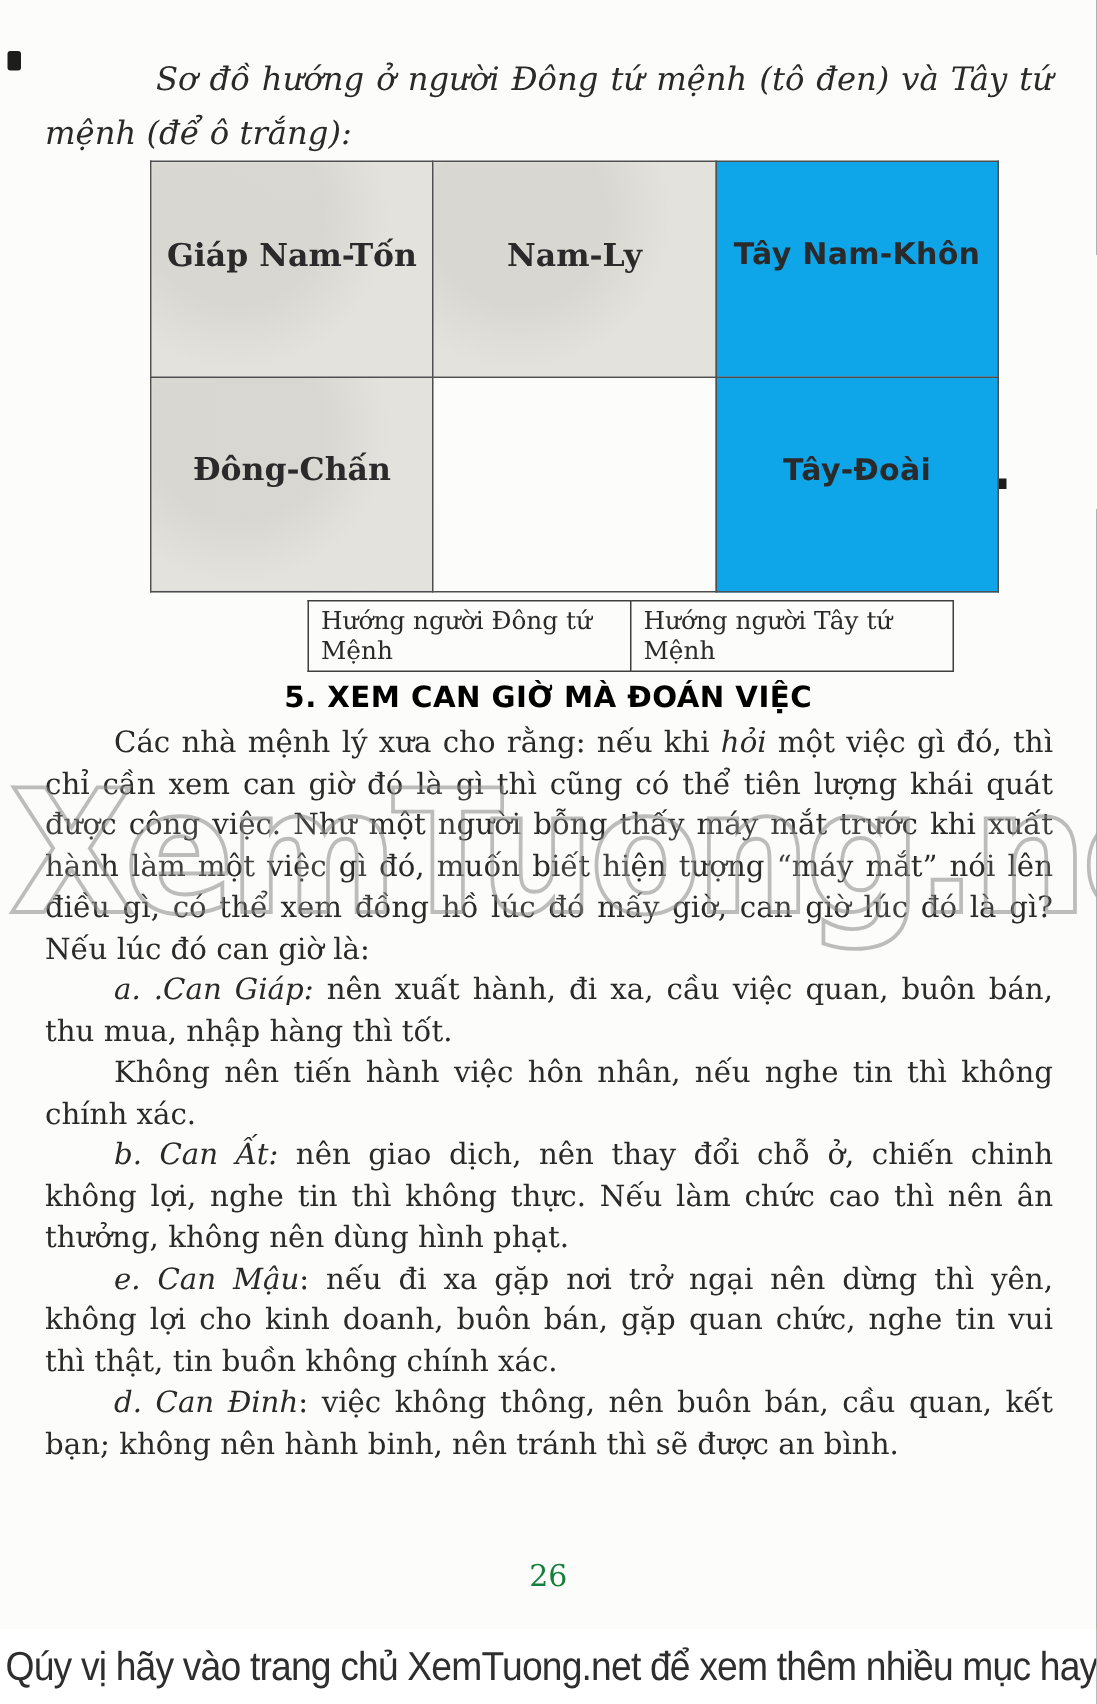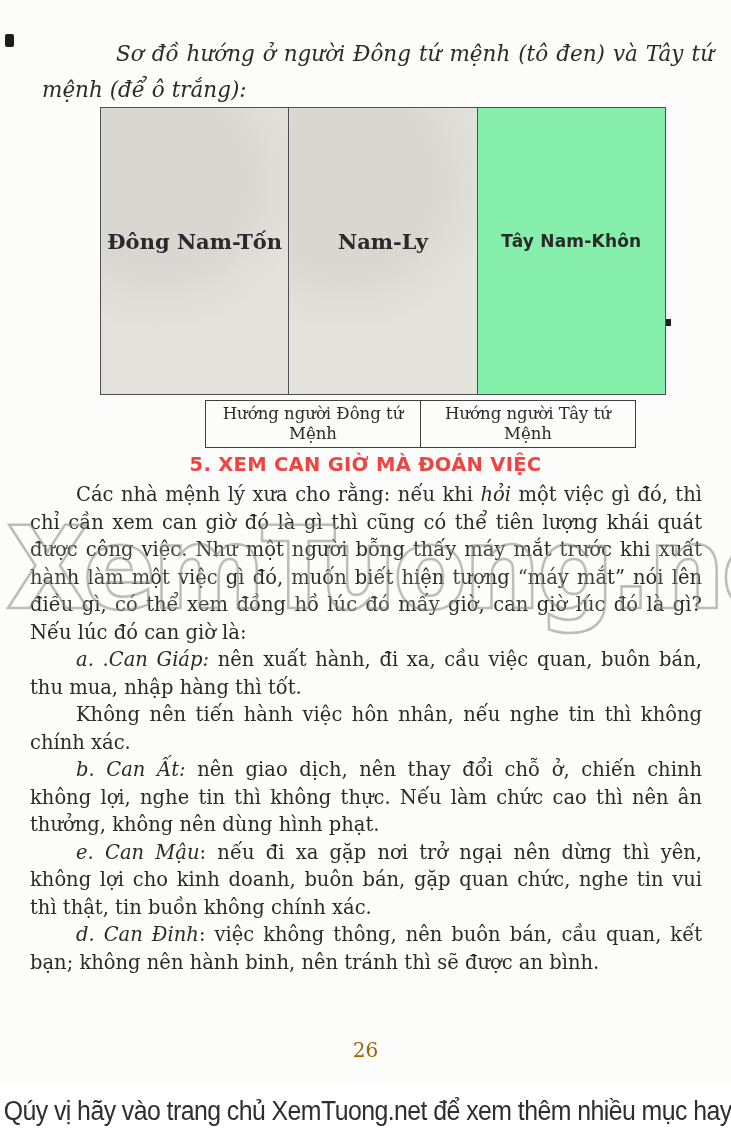--- a/index.html
+++ b/index.html
@@ -8,21 +8,21 @@
     background:#fcfcfa;overflow:hidden;
     font-family:"DejaVu Serif",serif;color:#2a2a2a;
   }
   
   .speck{position:absolute;background:#1d1d1d;}
   .speck-a{left:5px;top:34px;width:9px;height:13px;border-radius:2px;}
   .speck-b{left:664px;top:319px;width:7px;height:7px;}
 
   
   .intro{
-    position:absolute;left:42px;top:36px;width:672px;
+    position:absolute;left:30px;top:36px;width:672px;
     font-style:italic;font-size:21.5px;line-height:36px;
     text-indent:74px;text-align:justify;
   }
 
   
   .dir-table{
     position:absolute;left:100px;top:107px;width:566px;height:288px;
     border-collapse:collapse;table-layout:fixed;
   }
   .dir-table td{
@@ -34,51 +34,51 @@
     font-family:"DejaVu Serif",serif;font-weight:bold;font-size:21px;
     background:
       radial-gradient(circle at 30% 25%, rgba(120,120,110,0.10) 0 35%, transparent 60%),
       #e3e2dd;
   }
   .dir-table td.khamm{background:
       radial-gradient(circle at 60% 40%, rgba(110,110,100,0.12) 0 40%, transparent 65%),
       #dcdbd6;}
   .dir-table td.west{
     font-family:"DejaVu Sans","Liberation Sans",sans-serif;
-    font-weight:600;font-size:17px;background:#86efac;letter-spacing:0.2px;margin-left:28px;
+    font-weight:600;font-size:20px;background:#0ea5e9;letter-spacing:0.2px;margin-left:28px;
   }
   .dir-table td.blank{background:#fcfcfa;}
 
   
   .legend-table{
     position:absolute;left:205px;top:400px;width:431px;height:48px;
     border-collapse:collapse;table-layout:fixed;
   }
   .legend-table td{
-    border:1.7px solid #3f3f3f;text-align:center;vertical-align:middle;
+    border:1.7px solid #3f3f3f;text-align:left;vertical-align:middle;
     font-size:16.5px;line-height:20px;padding:2px 8px;
   }
 
   .heading{
     position:absolute;left:0;top:453px;width:731px;text-align:center;
     font-family:"DejaVu Sans","Liberation Sans",sans-serif;
-    font-weight:bold;font-size:19.5px;letter-spacing:0.3px;color:#ef4444;
+    font-weight:bold;font-size:19.5px;letter-spacing:0.3px;color:#000000;
   }
 
   .body-text{
     position:absolute;left:30px;top:481px;width:672px;
     font-size:19.5px;line-height:27.5px;text-align:justify;
   }
   .body-text p{margin:0;text-indent:46px;}
   .body-text .lead{font-weight:normal;font-style:italic;}
   .body-text .bold-word{font-weight:normal;font-style:italic;}
 
   .page-number{
     position:absolute;left:0;top:1038px;width:731px;text-align:center;
-    font-size:20px;color:#a16207;
+    font-size:20px;color:#15803d;
   }
 
   
   .watermark{
     position:absolute;left:6px;top:494px;width:725px;height:170px;
     font-family:"DejaVu Sans","Liberation Sans",sans-serif;
     font-weight:bold;font-size:114px;line-height:150px;
     letter-spacing:-4px;white-space:nowrap;
     color:rgba(255,255,255,0.10);
     -webkit-text-stroke:2.6px rgba(135,135,135,0.55);
@@ -105,23 +105,28 @@
 <div class="page">
 
   <div class="speck speck-a"></div>
   <div class="speck speck-b"></div>
 
   <div class="intro">Sơ đồ hướng ở người Đông tứ mệnh (tô đen) và Tây tứ mệnh (để ô trắng):</div>
 
   <table class="dir-table">
     <tbody>
       <tr>
-        <td class="east">Đông Nam-Tốn</td>
+        <td class="east">Giáp Nam-Tốn</td>
         <td class="east">Nam-Ly</td>
         <td class="west">Tây Nam-Khôn</td>
+      </tr>
+      <tr>
+        <td class="east">Đông-Chấn</td>
+        <td class="blank"></td>
+        <td class="west">Tây-Đoài</td>
       </tr>
     </tbody>
   </table>
 
   <table class="legend-table">
     <tbody>
       <tr>
         <td>Hướng người Đông tứ Mệnh</td>
         <td>Hướng người Tây tứ Mệnh</td>
       </tr>

